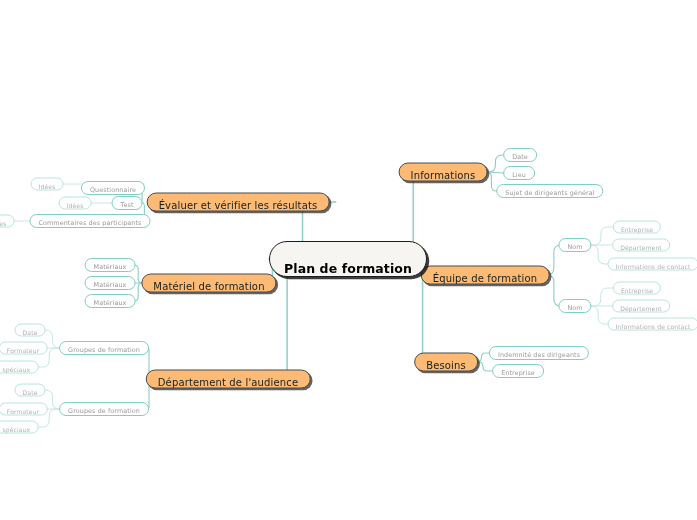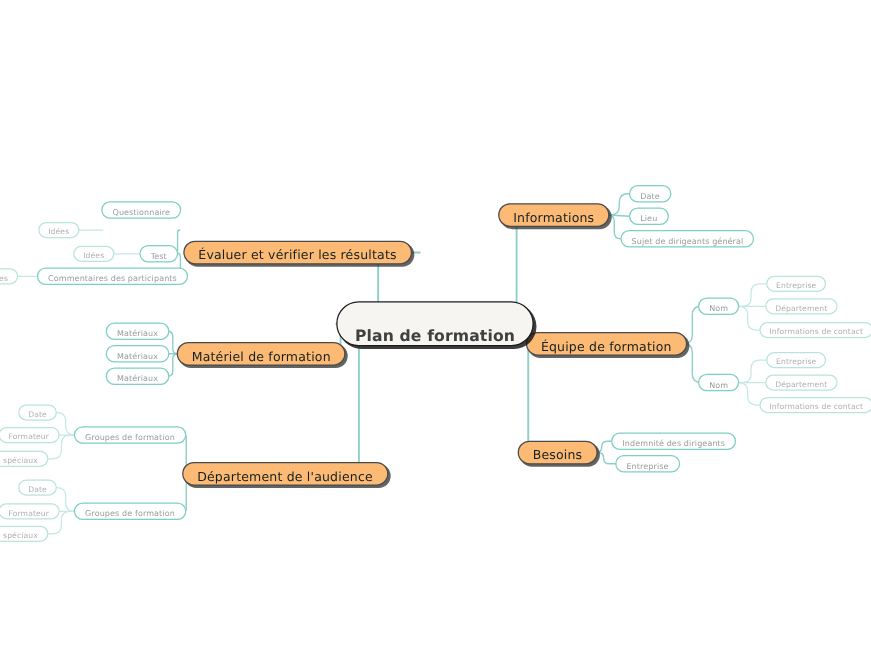--- a/index.html
+++ b/index.html
@@ -34,21 +34,21 @@
     justify-content: center;
     white-space: nowrap;
     transform: translate(-50%, -50%);
     border-radius: 999px;
     text-align: center;
   }
   
   .lvl0 {
     background: #f7f5f2;
     border: 1.6px solid #1d1d1d;
-    color: #404040;
+    color: #000000;
     font-weight: bold;
     font-size: 12.5px;
     letter-spacing: .1px;
     padding: 0 14px;
     height: 36px;
     box-shadow: 2.2px 2.2px 0 rgba(20,20,20,.82);
     z-index: 6;
   }
   
   .lvl1 {
@@ -176,21 +176,21 @@
       </div>
       <div class="node lvl2" style="left: 539px; top: 353px;">
         <span>Indemnité des dirigeants</span>
       </div>
       <div class="node lvl2" style="left: 518px; top: 371px;">
         <span>Entreprise</span>
       </div>
       <div class="node lvl1" style="left: 238px; top: 202px;">
         <span>Évaluer et vérifier les résultats</span>
       </div>
-      <div class="node lvl2" style="left: 113px; top: 168px;">
+      <div class="node lvl2" style="left: 113px; top: 188px;">
         <span>Questionnaire</span>
       </div>
       <div class="node lvl3" style="left: 47px; top: 184px;">
         <span>Idées</span>
       </div>
       <div class="node lvl2" style="left: 127px; top: 203px;">
         <span>Test</span>
       </div>
       <div class="node lvl3" style="left: 75px; top: 203px;">
         <span>Idées</span>

